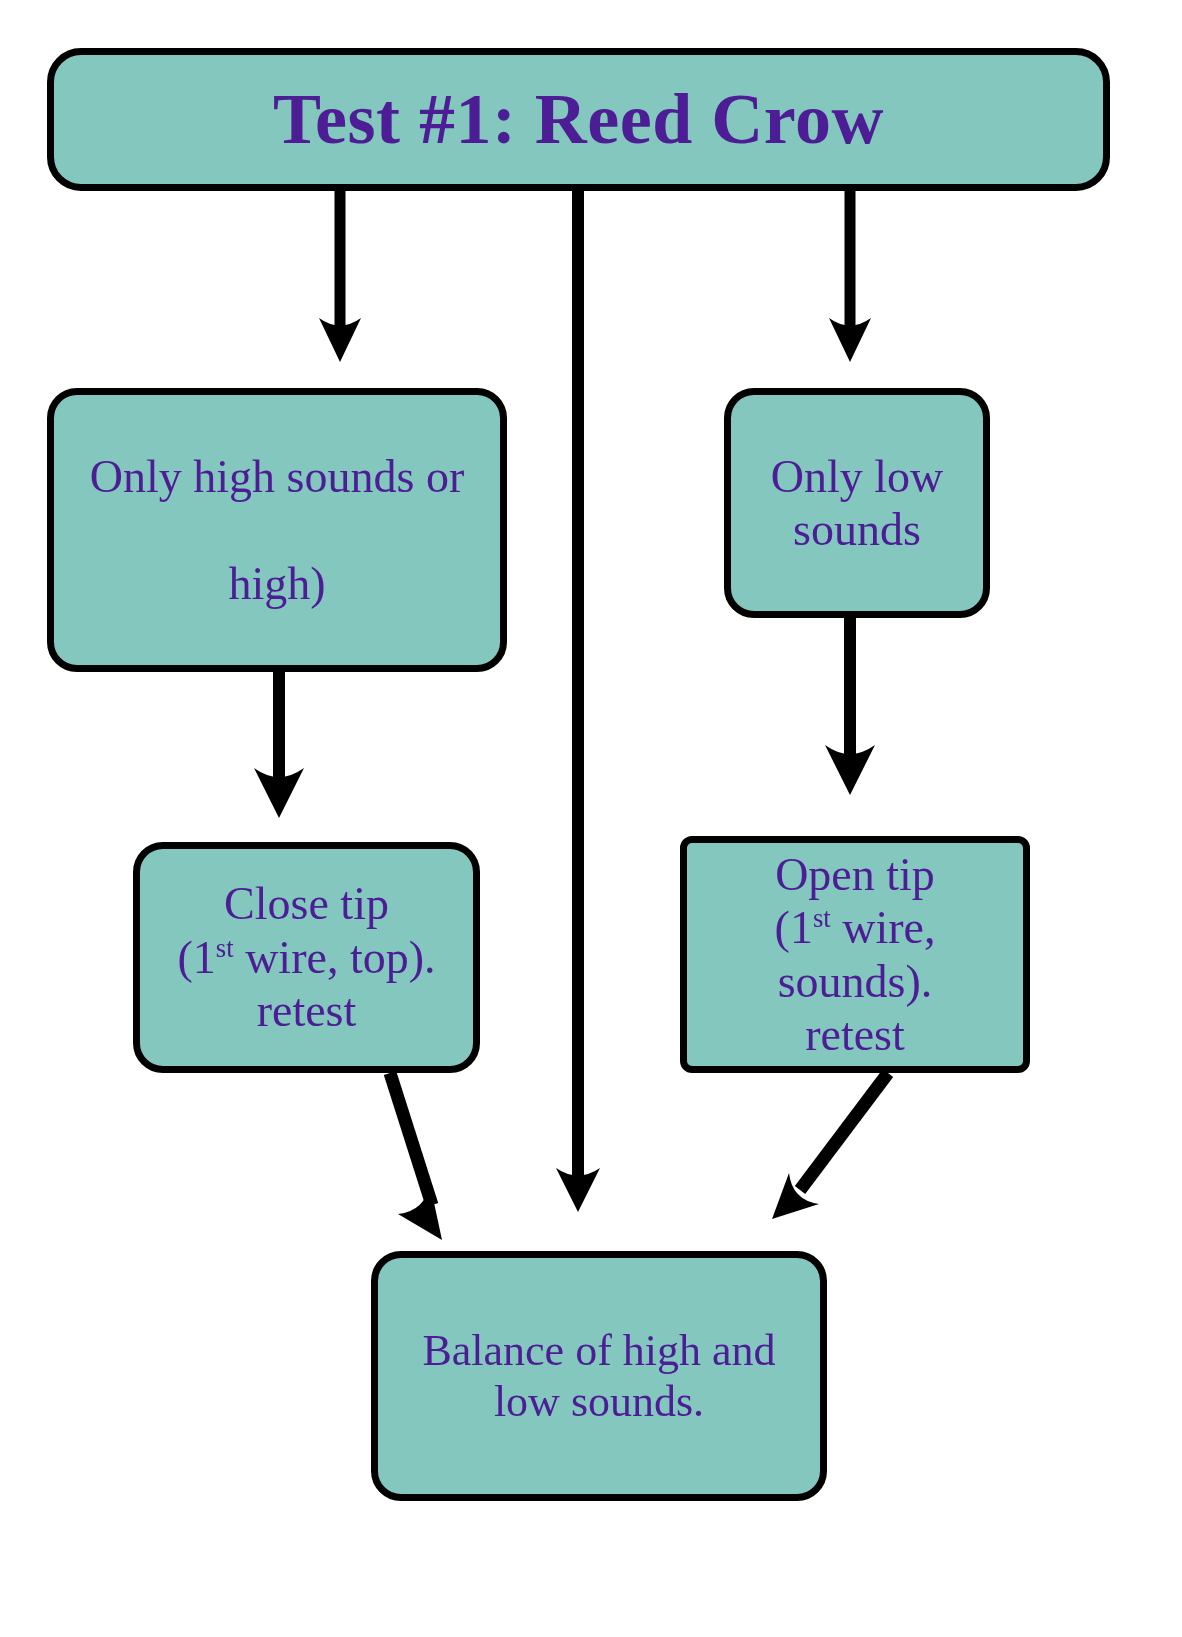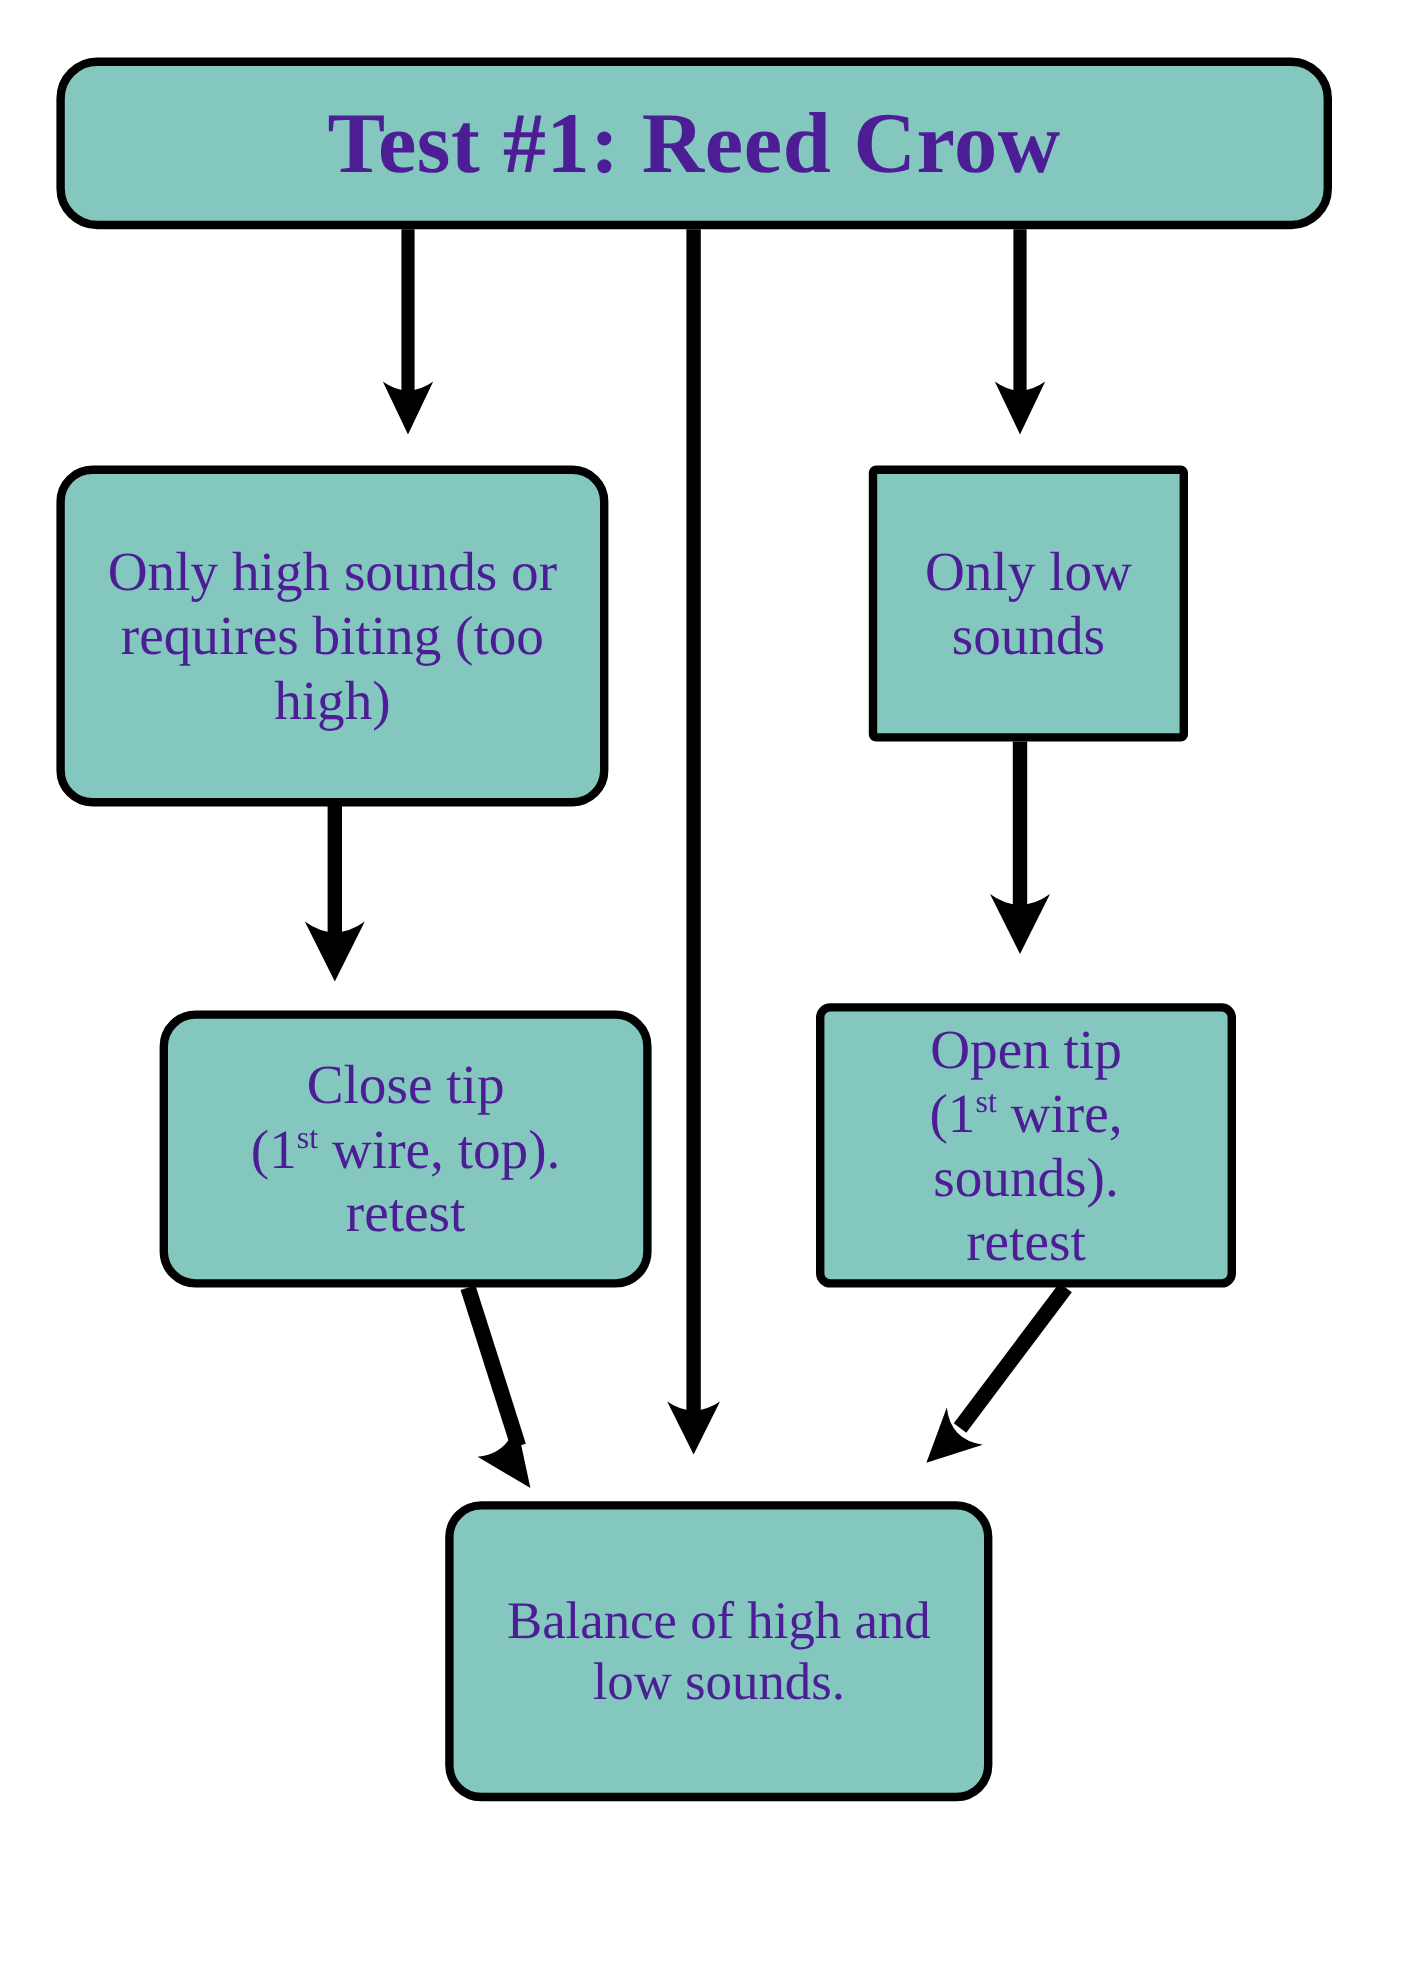--- a/index.html
+++ b/index.html
@@ -66,28 +66,28 @@
     width: 460px;
     height: 284px;
     border-radius: 30px;
   }
   #node-too-hard .node-text { font-size: 46px; }
   #node-too-soft {
     left: 724px;
     top: 388px;
     width: 266px;
     height: 230px;
-    border-radius: 6px;
+    border-radius: 30px;
   }
   #node-too-soft .node-text { font-size: 46px; }
   
   #node-close-tip {
     left: 133px;
     top: 842px;
-    width: 410px;
+    width: 347px;
     height: 231px;
     border-radius: 30px;
   }
   #node-close-tip .node-text { font-size: 46px; }
   #node-open-tip {
     left: 680px;
     top: 836px;
     width: 350px;
     height: 237px;
     border-radius: 12px;
@@ -151,21 +151,21 @@
     </g>
   </svg>
 
   <div class="node" id="node-title">
     <span class="node-text">Test #1: Reed Crow</span>
   </div>
 
   <div class="node" id="node-too-hard">
     <span class="node-text">
       <span>Only high sounds or</span><br>
-      <span>requires biting (too</span><br>
+      <br>
       <span>high)</span>
     </span>
   </div>
 
   <div class="node" id="node-too-soft">
     <span class="node-text">
       <span>Only low</span><br>
       <span>sounds</span><br>
     </span>
   </div>

